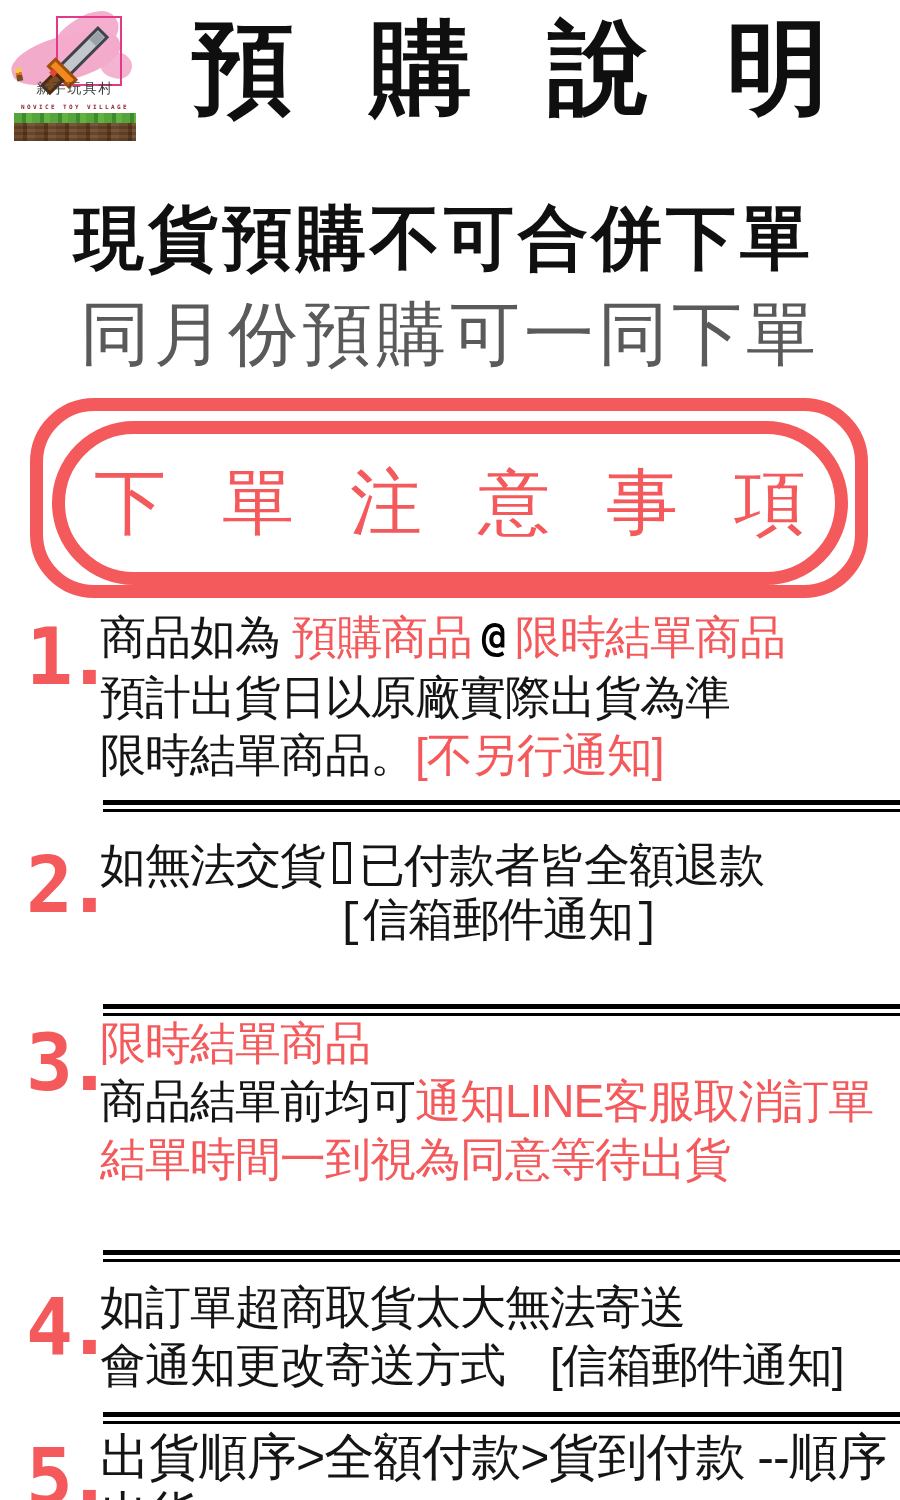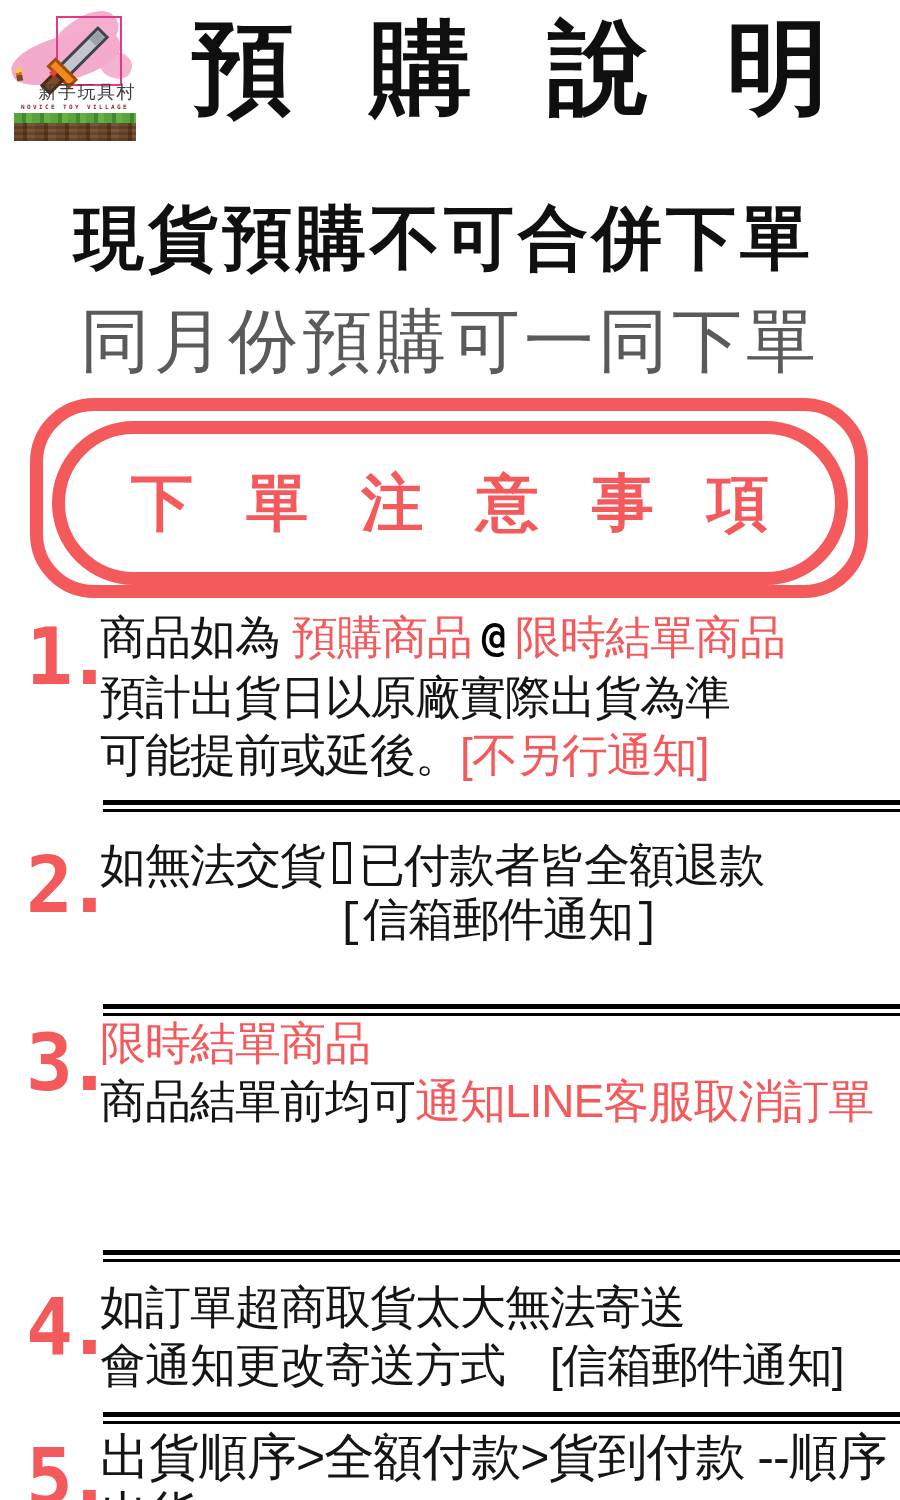--- a/index.html
+++ b/index.html
@@ -9,45 +9,45 @@
   
   .logo{position:absolute;left:14px;top:16px;width:122px;height:126px;}
   .splash{position:absolute;background:var(--pink);border-radius:46%;}
   .splash.s1{left:-4px;top:20px;width:112px;height:44px;transform:rotate(-16deg);}
   .splash.s2{left:34px;top:2px;width:74px;height:42px;transform:rotate(-34deg);opacity:.95;}
   .splash.s3{left:86px;top:36px;width:32px;height:26px;transform:rotate(18deg);opacity:.9;}
   .logo-frame{position:absolute;left:42px;top:0px;width:62px;height:66px;border:2.5px solid var(--magenta);}
   .sword{position:absolute;left:10px;top:-10px;}
   .torch{position:absolute;left:2px;top:52px;width:6px;height:13px;
          background:linear-gradient(#f7c948 0 35%,#e0701e 35% 55%,#7b4b22 55%);transform:rotate(-12deg);}
-  .brand{position:absolute;left:0;top:64px;width:100%;text-align:right;
-         font-size:18px;letter-spacing:1.5px;color:var(--logo_text);white-space:nowrap;}
+  .brand{position:absolute;left:0;top:64px;width:100%;text-align:center;
+         font-size:14px;letter-spacing:1.5px;color:var(--logo_text);white-space:nowrap;}
   .brand-en{position:absolute;left:0;top:87px;width:100%;text-align:center;
             font-family:"DejaVu Sans Mono",monospace;font-weight:700;font-size:6px;
             letter-spacing:2.4px;color:var(--logo_sub);}
   .grass{position:absolute;left:0;top:97px;width:100%;height:28px;}
   .grass .g{height:10px;background:repeating-linear-gradient(90deg,#55a43c 0 8px,#3e8a2c 8px 12px,#62b141 12px 18px);}
   .grass .d{height:18px;
     background:repeating-linear-gradient(0deg,rgba(0,0,0,.18) 0 3px,rgba(0,0,0,0) 3px 6px),
                repeating-linear-gradient(90deg,#6f4c2e 0 9px,#5c3a20 9px 13px,#7a553a 13px 21px);}
 
   
   .title{position:absolute;left:150px;right:6px;top:10px;text-align:center;
          font-size:102px;font-weight:700;color:#0f0f0f;letter-spacing:24px;line-height:1.15;white-space:nowrap;}
   .h1{position:absolute;left:0;right:12px;top:192px;text-align:center;
       font-size:70px;font-weight:600;color:#101010;letter-spacing:4px;white-space:nowrap;}
-  .h2{position:absolute;left:0;right:0;top:295px;text-align:center;
+  .h2{position:absolute;left:0;right:0;top:288px;text-align:center;
       font-size:70px;font-weight:500;color:var(--gray);letter-spacing:4px;white-space:nowrap;}
 
   
   .nbox{position:absolute;left:30px;top:398px;width:838px;height:200px;box-sizing:border-box;
         border:13px solid var(--red);border-radius:64px;}
   .nbox-inner{position:absolute;left:9px;right:7px;top:10px;bottom:0px;box-sizing:border-box;
         border:13px solid var(--red);border-radius:95px;display:flex;align-items:center;justify-content:center;}
-  .nbox-label{font-size:62px;font-weight:700;color:var(--red);letter-spacing:18px;padding-left:18px;white-space:nowrap;}
+  .nbox-label{font-size:72px;font-weight:400;color:var(--red);letter-spacing:18px;padding-left:18px;white-space:nowrap;}
 
   
   .section{position:absolute;left:26px;right:4px;display:flex;}
   .num{flex:none;width:74px;font-family:"DejaVu Sans Mono",monospace;font-weight:700;
        font-size:78px;letter-spacing:-7px;line-height:82px;color:var(--red);margin-top:8px;}
   .lines{flex:1;font-size:46px;line-height:58px;font-weight:500;color:var(--ink);letter-spacing:-1px;}
   .red{color:var(--red);}
   .center{text-align:center;font-family:Liberation Mono, monospace;}
   .tight{font-size:50px;}
   .at{display:inline-block;font-family:"DejaVu Sans Mono",monospace;font-weight:900;
@@ -100,21 +100,21 @@
   <div class="section s1">
     <div class="num">1.</div>
     <div class="lines">
       <div>
         <span>商品如為 </span><span class="red">預購商品</span><span class="at">@</span><span class="red">限時結單商品</span>
       </div>
       <div>
         <span>預計出貨日以原廠實際出貨為準</span>
       </div>
       <div>
-        <span>可能提前或延後。</span><span class="red">[不另行通知]</span>
+        <span>限時結單商品。</span><span class="red">[不另行通知]</span>
       </div>
     </div>
   </div>
 
   <div class="divider d1"></div>
 
   <div class="section s2">
     <div class="num">2.</div>
     <div class="lines">
       <div>
@@ -129,20 +129,23 @@
   <div class="divider d2"></div>
 
   <div class="section s3">
     <div class="num">3.</div>
     <div class="lines">
       <div>
         <span class="red">限時結單商品</span>
       </div>
       <div>
         <span>商品結單前均可</span><span class="red">通知LINE客服取消訂單</span>
+      </div>
+      <div>
+        <span class="red">結單時間一到視為同意等待出貨</span>
       </div>
     </div>
   </div>
 
   <div class="divider d3"></div>
 
   <div class="section s4">
     <div class="num">4.</div>
     <div class="lines">
       <div>

